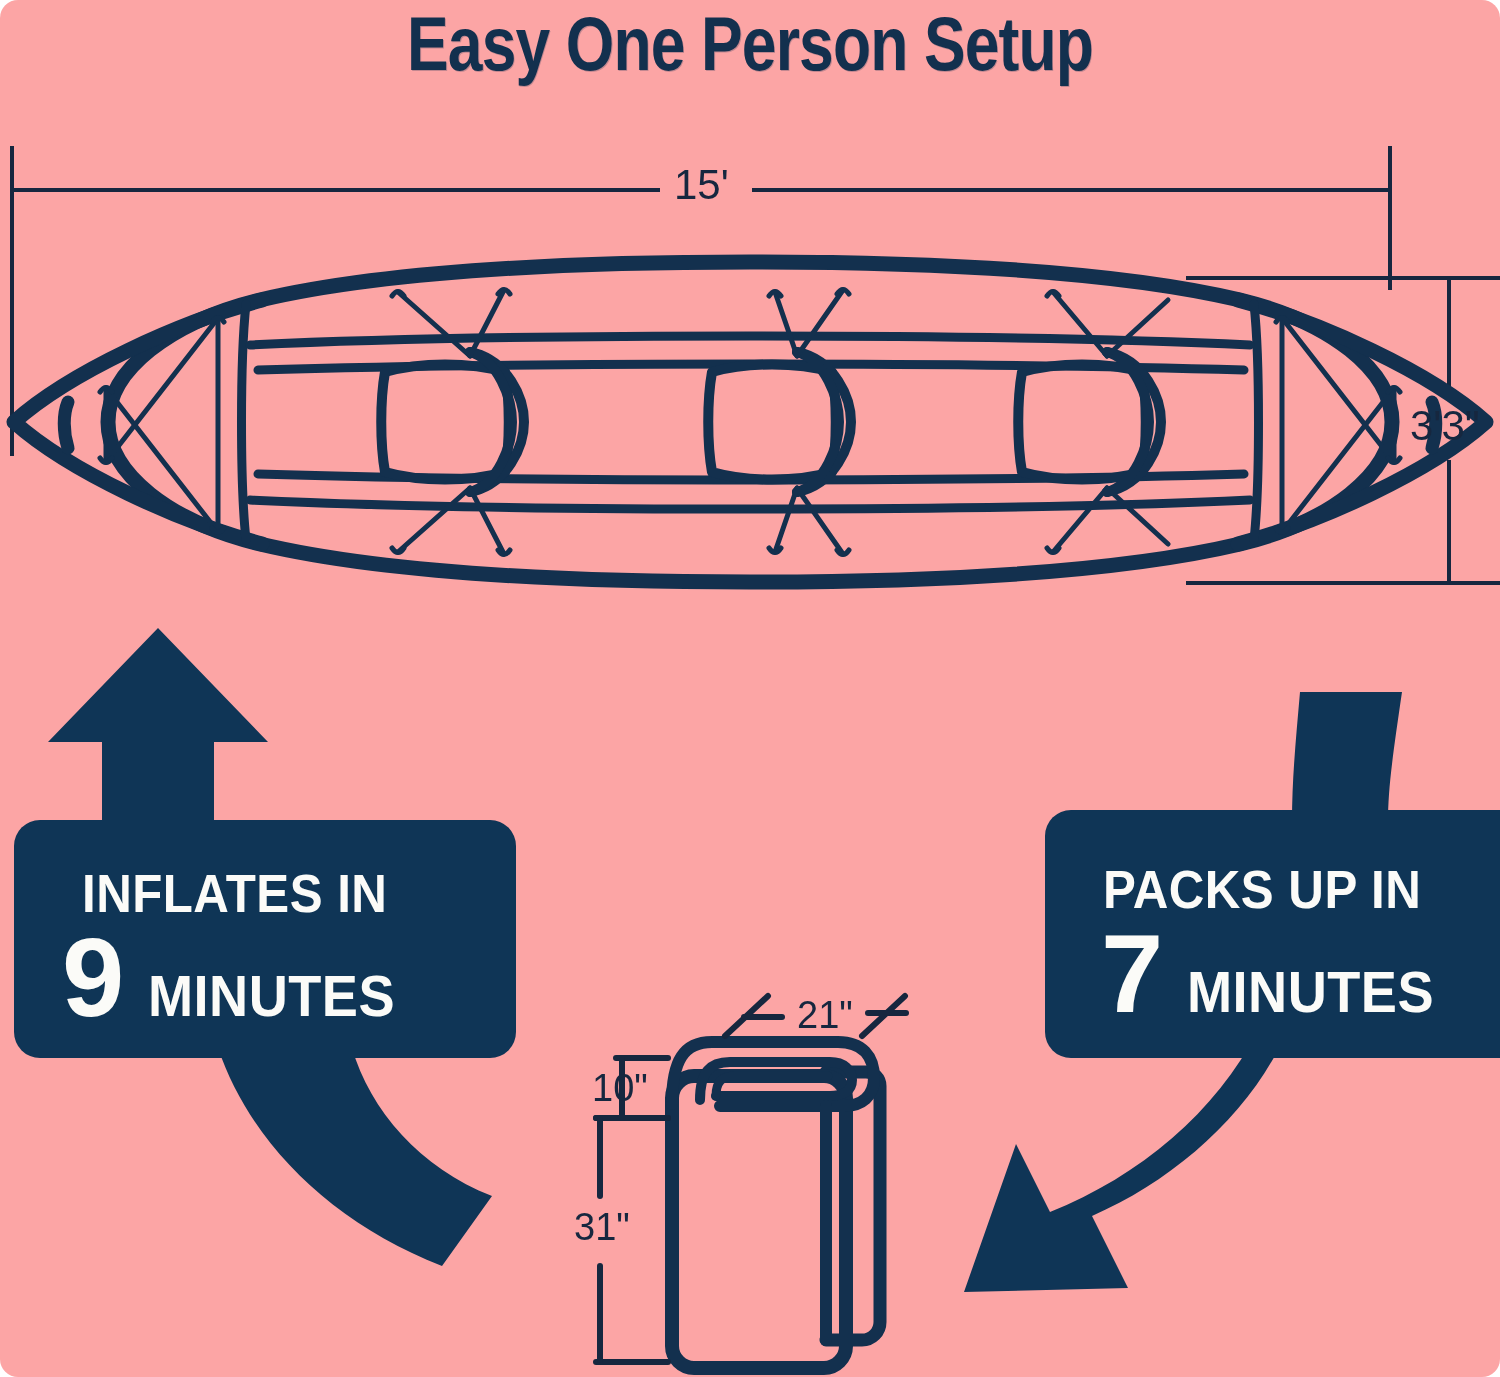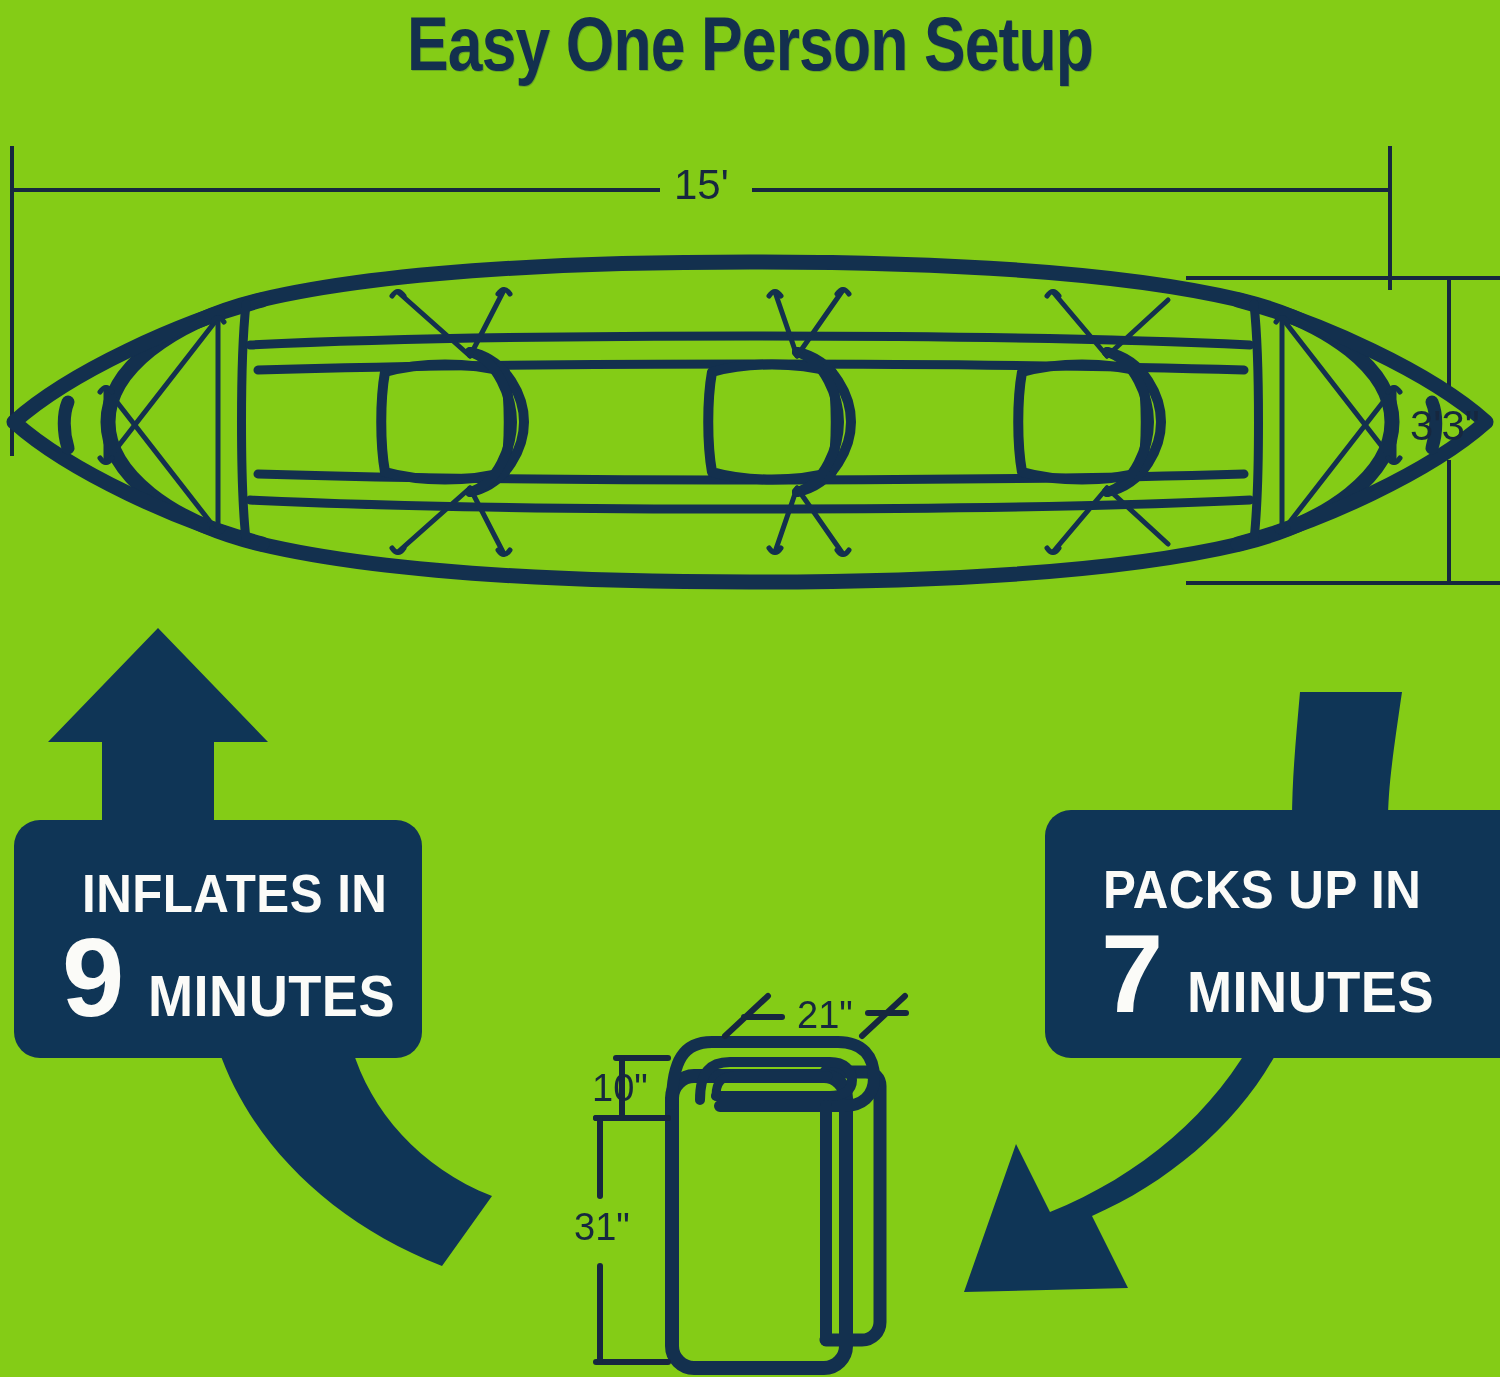--- a/index.html
+++ b/index.html
@@ -4,23 +4,24 @@
 <style>
   html, body {
     margin: 0;
     padding: 0;
     background: #ffffff;
   }
   #page {
     position: relative;
     width: 1500px;
     height: 1377px;
-    background: #84cc16;
+    background: #fca5a5;
     overflow: hidden;
     font-family: "Liberation Sans", sans-serif;
+    border-radius: 18px;
   }
   #title {
     position: absolute;
     left: 0;
     top: 2px;
     width: 1500px;
     text-align: center;
     font-family: "Liberation Sans", sans-serif;
     font-weight: bold;
     font-size: 76px;
@@ -40,21 +41,21 @@
     height: 1377px;
   }
   .badge {
     position: absolute;
     box-sizing: border-box;
     background: #0f3556;
     border-radius: 26px;
     color: #fbfbf8;
     z-index: 5;
   }
-  #badge-left  { left: 14px;   top: 820px; width: 408px; height: 238px; }
+  #badge-left  { left: 14px;   top: 820px; width: 502px; height: 238px; }
   #badge-right { left: 1045px; top: 810px; width: 540px; height: 248px; }
   .badge-head {
     font-family: "Liberation Sans", sans-serif;
     font-weight: bold;
     font-size: 53px;
     line-height: 56px;
     letter-spacing: 0.5px;
     transform: scaleX(0.93);
     white-space: nowrap;
   }

